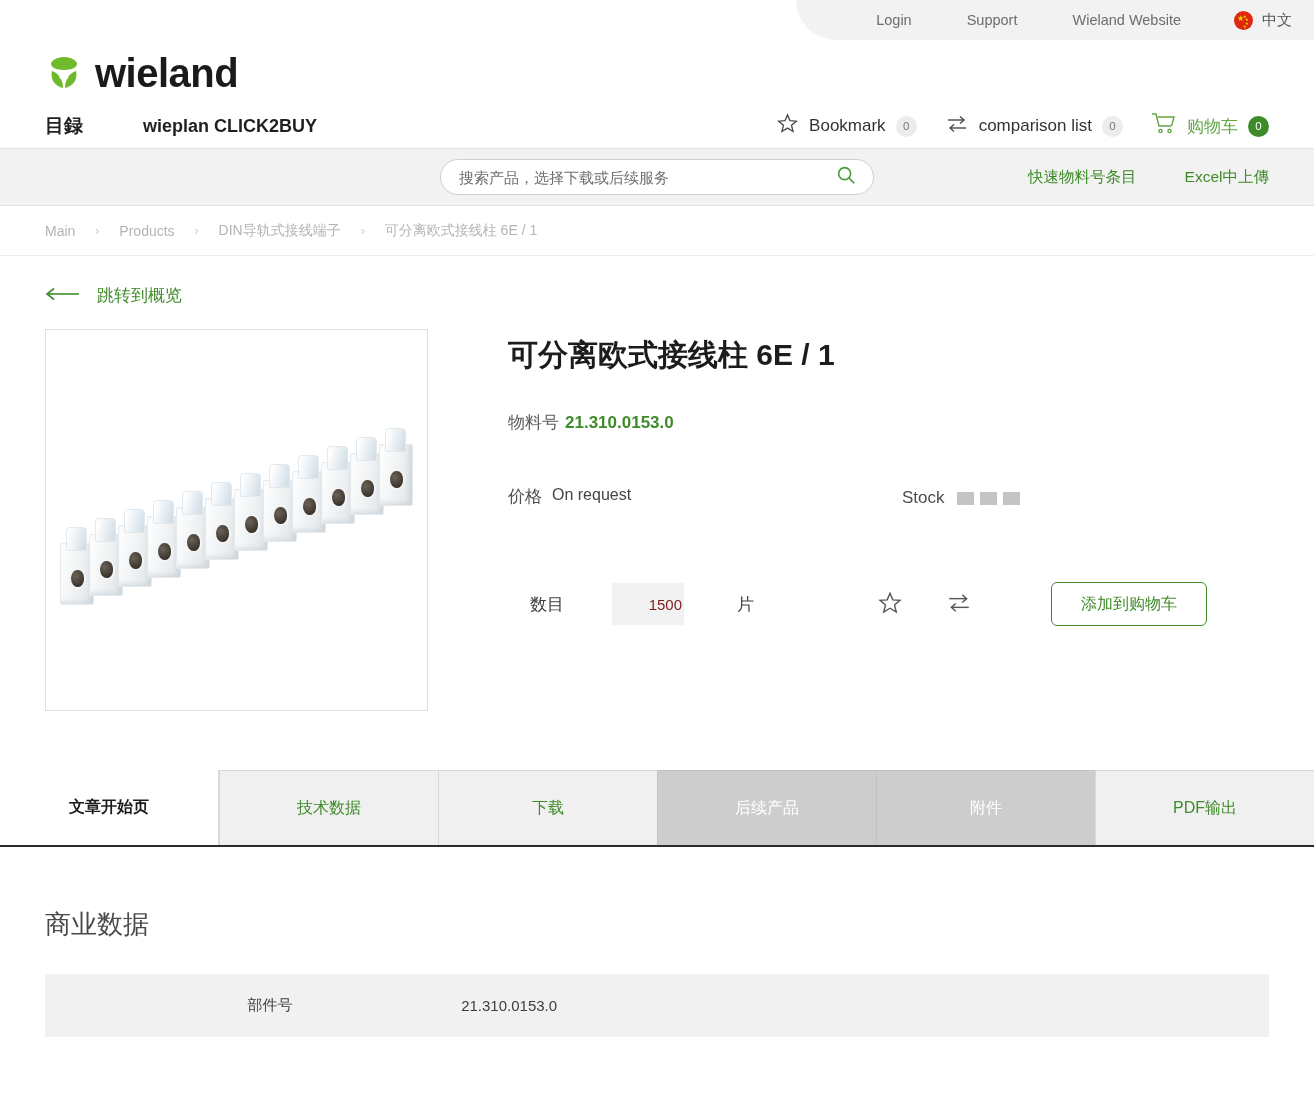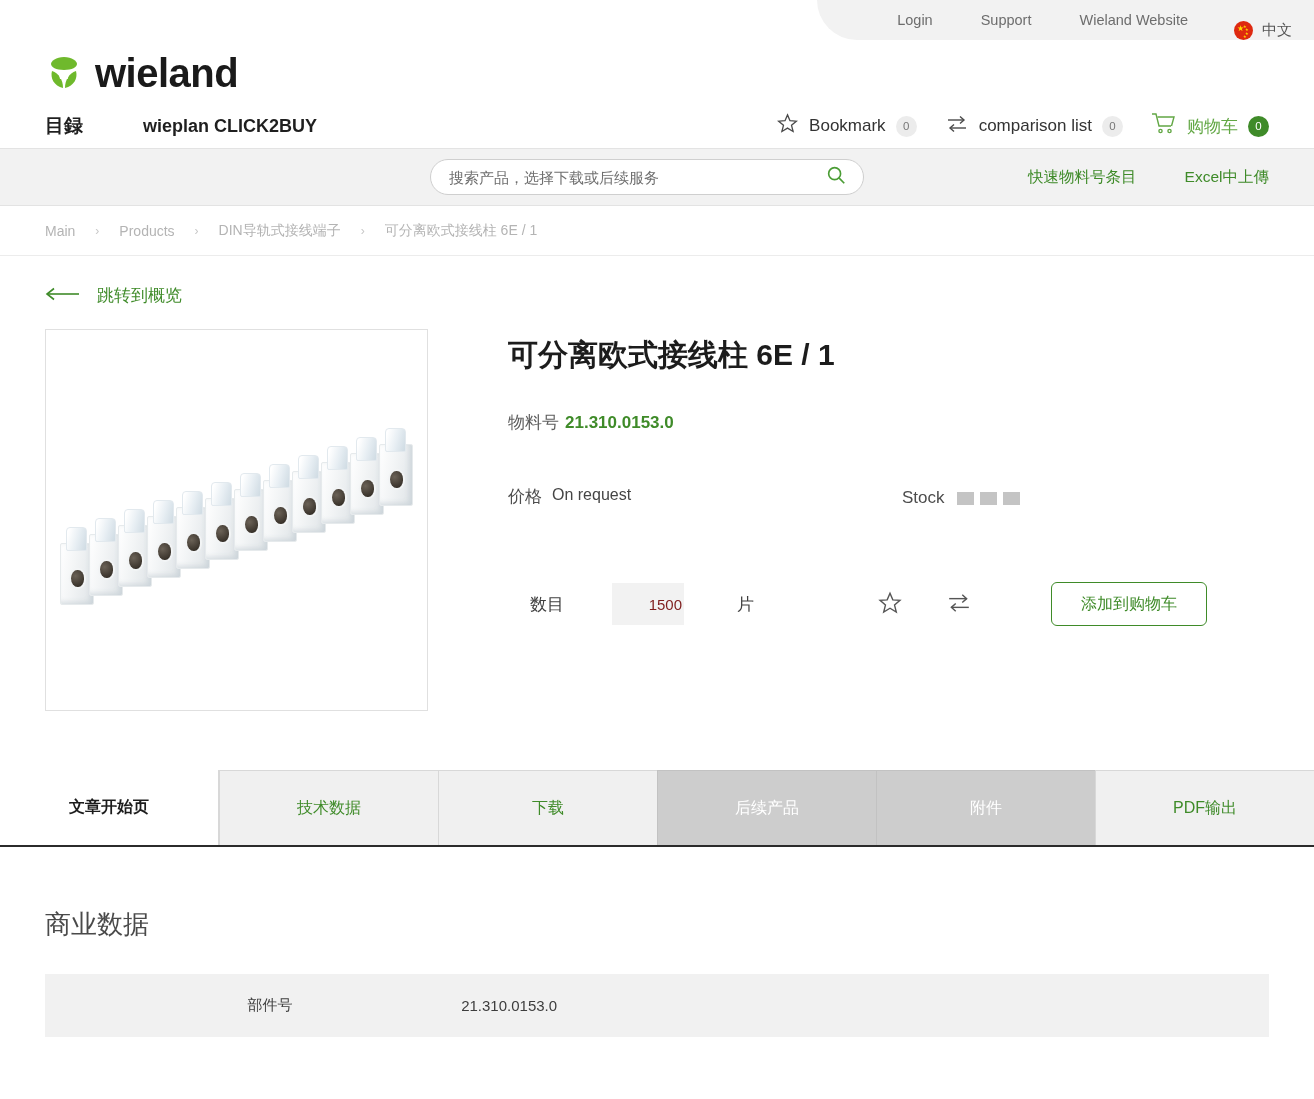--- a/index.html
+++ b/index.html
@@ -21,22 +21,22 @@
   }
   .topbar {
     position: absolute;
     top: 0;
     right: 0;
     height: 40px;
     background: #f2f2f2;
     border-bottom-left-radius: 40px;
     padding: 0 22px 0 60px;
     display: flex;
-    align-items: flex-end;
-    gap: 8px;
+    align-items: center;
+    gap: 15px;
   }
   .topbar a {
     color: #6d6d6d;
     font-size: 14.5px;
     text-decoration: none;
     padding: 0 20px;
     white-space: nowrap;
     line-height: 40px;
   }
   .lang {
@@ -144,21 +144,21 @@
     border-top: 1px solid #e3e3e3;
     border-bottom: 1px solid #e3e3e3;
     height: 58px;
     display: flex;
     align-items: center;
     position: relative;
     padding: 0 45px;
   }
   .search-box {
     position: absolute;
-    left: 430px;
+    left: 440px;
     width: 434px;
     height: 36px;
     background: #fff;
     border: 1px solid #cfcfcf;
     border-radius: 18px;
     display: flex;
     align-items: center;
     padding: 0 16px;
   }
   .search-box input {

